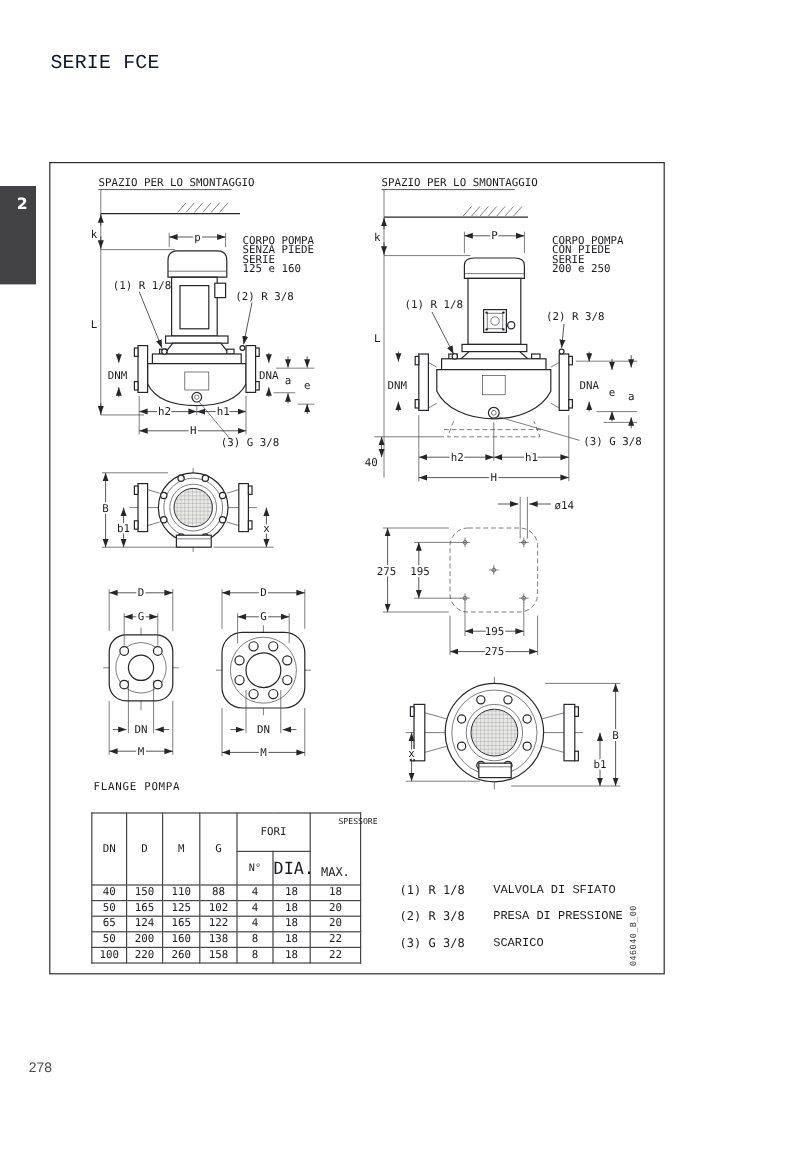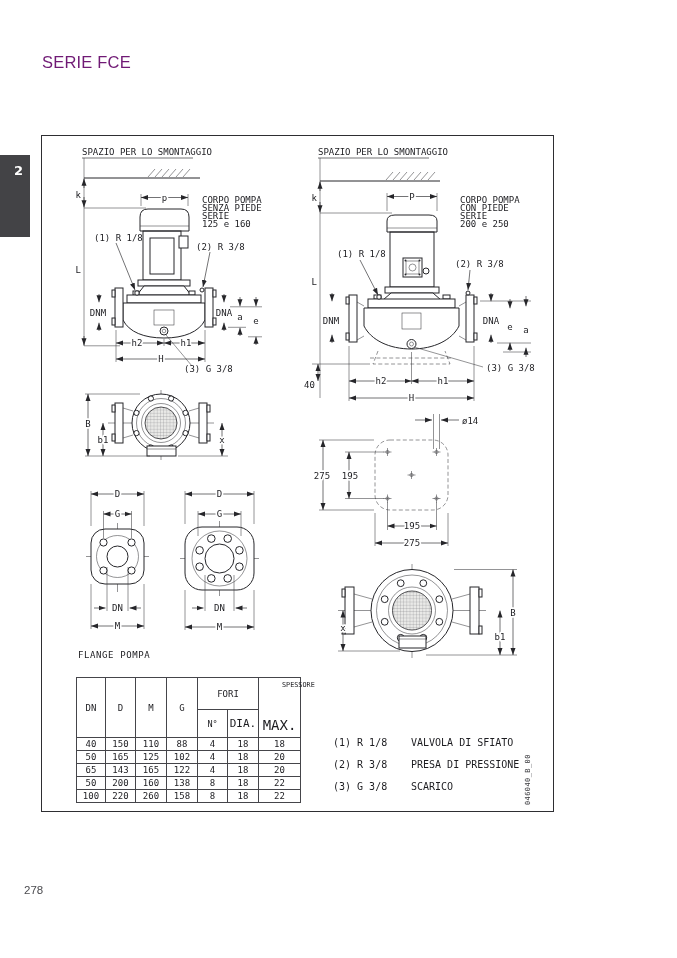--- a/index.html
+++ b/index.html
@@ -1,21 +1,21 @@
 <!DOCTYPE html>
 <html><head>
 <meta charset="utf-8">
 <style>
   html,body { margin:0; padding:0; background:#ffffff; }
   .page { position:relative; width:677px; height:958px; background:#ffffff;
           font-family:"Liberation Sans", sans-serif; overflow:hidden; }
 
   
-  .doc-title { position:absolute; left:42px; top:52px; color:#701a75;
-               font-size:16.5px; line-height:21px; letter-spacing:0.2px; }
+  .doc-title { position:absolute; left:42px; top:42px; color:#0f172a;
+               font-size:16.5px; line-height:21px; letter-spacing:0.2px;font-family:Liberation Mono, monospace; }
 
   
   .section-tab { position:absolute; left:0; top:155px; width:30px; height:82px;
                  background:#434346; color:#fff; font-weight:bold; font-size:13px;
                  text-align:right; padding:8px 7px 0 0; box-sizing:border-box;
                  font-family:"DejaVu Sans", sans-serif; }
 
   
   .frame { position:absolute; left:41px; top:135px; width:513px; height:677px;
            border:1.3px solid #2e2e32; box-sizing:border-box; }
@@ -40,28 +40,28 @@
   .flange-table { position:absolute; left:76px; top:677px; }
   .flange-table table { border-collapse:collapse; table-layout:fixed; width:224px;
         font-family:"DejaVu Sans Mono", monospace; font-size:9px; color:#1c1c20; }
   .flange-table th, .flange-table td { border:1px solid #45454a; text-align:center;
         padding:0; font-weight:normal; }
   .flange-table thead tr:first-child th { height:30px; }
   .flange-table thead tr:last-child  th { height:26px; }
   .flange-table tbody td { height:12px; }
   .spess-cell div { display:flex; flex-direction:column; justify-content:space-between;
         height:52px; padding:3px 0 4px 0; }
-  .spess-top { font-size:6.8px;margin-left:23px; } .spess-bot { font-size:14px; }
+  .spess-top { font-size:6.8px;margin-left:23px; } .spess-bot { font-size:10px; }
 
   
   .legend { position:absolute; left:333px; top:737px; font-family:"DejaVu Sans Mono", monospace;
             font-size:10px; color:#1c1c20; }
   .legend-row { display:flex; height:22px; align-items:flex-start; }
   .legend-code { width:78px; white-space:nowrap; }
-  .legend-desc { white-space:nowrap; }
+  .legend-desc { white-space:nowrap;font-family:Liberation Mono, monospace; }
 
   
   .drawing-code { position:absolute; left:524px; top:805px; width:70px; height:12px;
                   transform:rotate(-90deg); transform-origin:0 0;
                   font-family:"DejaVu Sans Mono", monospace; font-size:7px; color:#3a3a3e;
                   letter-spacing:0.4px; }
 
   .page-number { position:absolute; left:24px; top:884px; font-size:11.5px; color:#4c4c50; }
 </style>
 </head>
@@ -502,21 +502,21 @@
           <th colspan="2">FORI</th>
           <th rowspan="2" class="spess-cell">
             <div>
               <span class="spess-top">SPESSORE</span>
               <span class="spess-bot">MAX.</span>
             </div>
           </th>
         </tr>
         <tr>
           <th style="font-size:8.5px">N°</th>
-          <th style="font-size:11px">DIA.</th>
+          <th style="font-size:14px">DIA.</th>
         </tr>
       </thead>
       <tbody>
         <tr>
           <td>40</td>
             <td>150</td>
           <td>110</td>
             <td>88</td>
           <td>4</td>
             <td>18</td>
@@ -526,21 +526,21 @@
           <td>50</td>
             <td>165</td>
           <td>125</td>
             <td>102</td>
           <td>4</td>
             <td>18</td>
           <td>20</td>
         </tr>
         <tr>
           <td>65</td>
-            <td>143</td>
+            <td>124</td>
           <td>165</td>
             <td>122</td>
           <td>4</td>
             <td>18</td>
           <td>20</td>
         </tr>
         <tr>
           <td>50</td>
             <td>200</td>
           <td>160</td>

